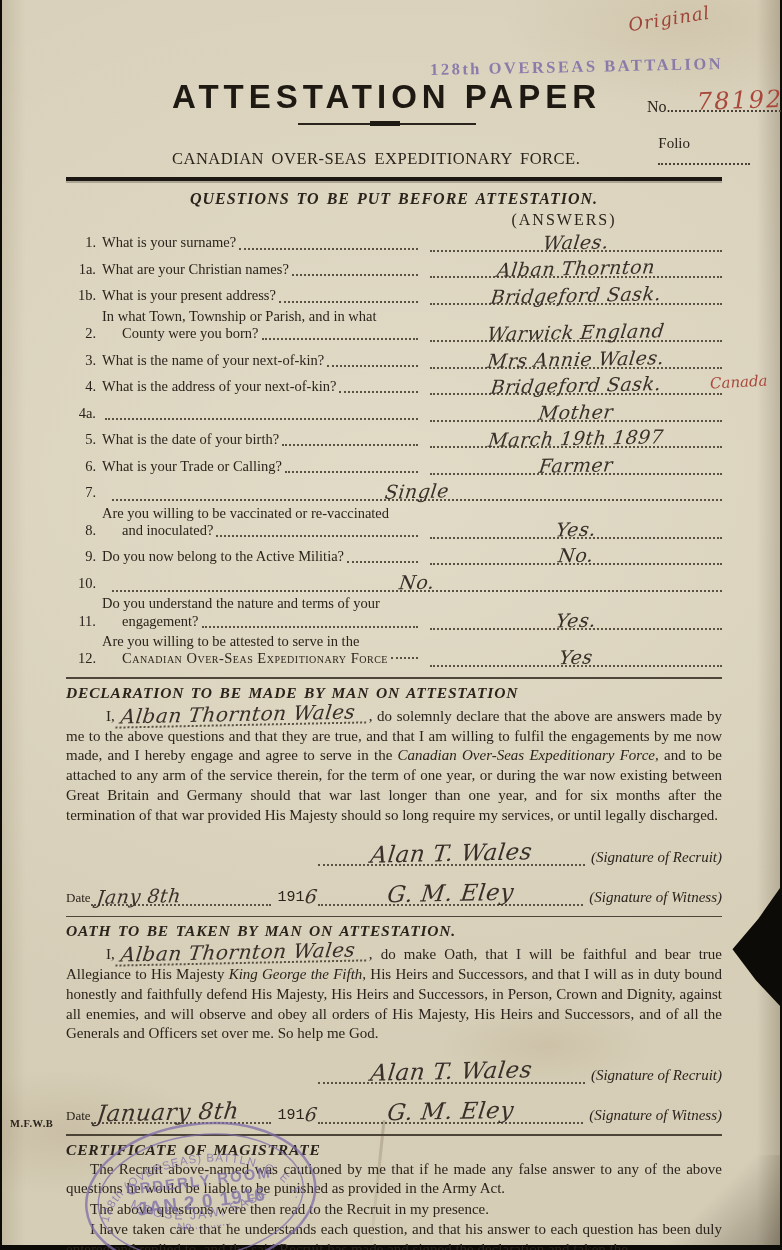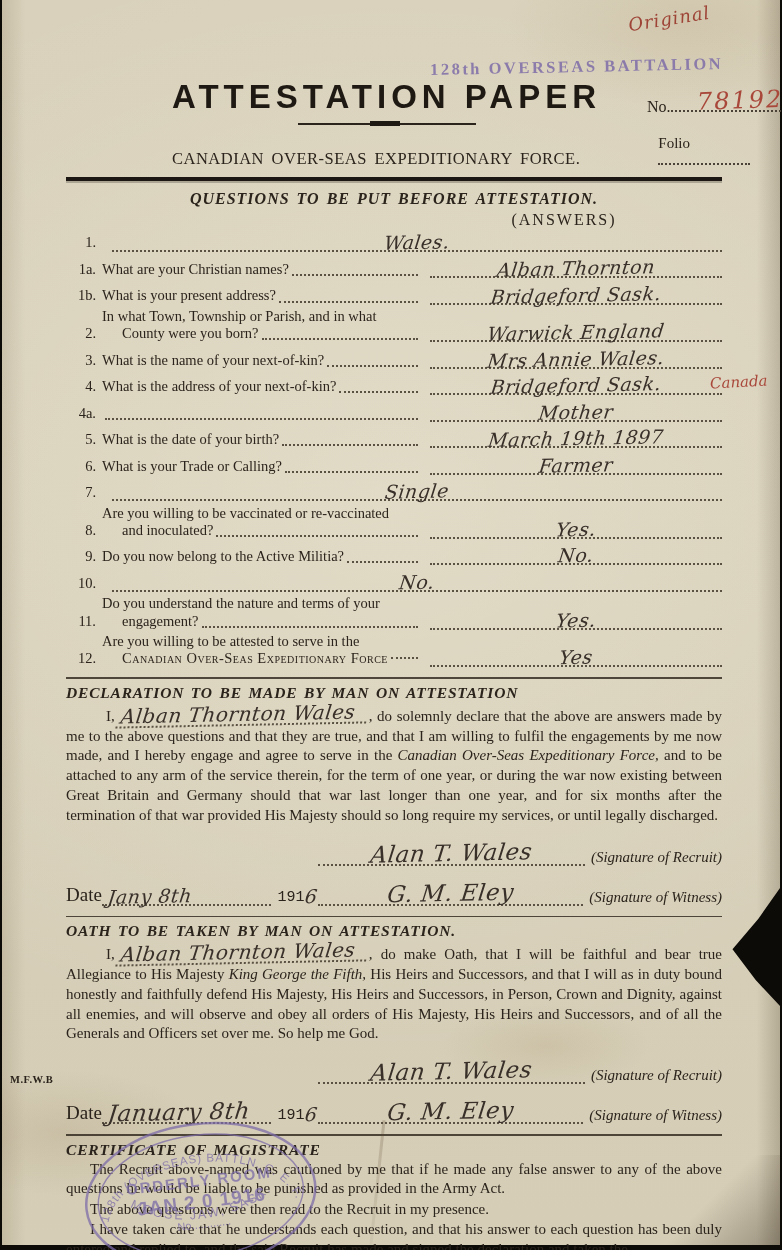--- a/index.html
+++ b/index.html
@@ -87,29 +87,29 @@
   }
   .body-text{font-size:15px;line-height:1.32;text-align:justify;margin:2px 0 0 0;}
   .open-indent{padding-left:40px;}
   .inline-name{border-bottom:2px dotted #5a5143;padding:0 12px 0 4px;font-size:20px;margin:0 2px;}
   .sig-row{display:flex;align-items:flex-end;margin-top:14px;height:26px;}
   .sig-spacer{flex:none;}
   .sig-line{flex:1;border-bottom:2px dotted #5a5143;position:relative;height:100%;}
   .sig-line .hw{position:absolute;left:0;right:0;bottom:-1px;text-align:center;white-space:nowrap;}
   .sig-label{flex:none;font-style:italic;font-size:15px;padding-left:6px;white-space:nowrap;}
   .date-part{flex:none;display:flex;align-items:flex-end;width:252px;position:relative;}
-  .date-label{font-size:19px;flex:none;}
+  .date-label{font-size:13px;flex:none;}
   .date-dots{flex:1;border-bottom:2px dotted #5a5143;position:relative;height:20px;}
   .date-dots .hw{position:absolute;left:6px;bottom:-2px;white-space:nowrap;}
   .year-printed{font-size:15px;flex:none;padding:0 1px 0 6px;font-family:Liberation Mono, monospace;}
   .thin-rule{height:1.5px;background:#352d22;margin-top:10px;opacity:.85;}
 
   
   .cert-para{font-size:15px;line-height:1.3;text-align:justify;margin:1px 0 0 0;text-indent:24px;}
-  .form-code{position:absolute;left:8px;top:1074px;font-size:10.5px;font-weight:bold;letter-spacing:.5px;}
+  .form-code{position:absolute;left:8px;top:1118px;font-size:10.5px;font-weight:bold;letter-spacing:.5px;}
 
   
   .oval-stamp{position:absolute;left:78px;top:1120px;transform:rotate(-7deg);opacity:.82;}
 
   
   .tear{
     position:absolute;right:0;top:888px;width:54px;height:118px;background:#0d0b08;
     clip-path:polygon(100% 0,100% 100%,55% 78%,12% 52%,60% 26%);
   }
   .crease{
@@ -146,20 +146,26 @@
     </div>
     <div class="heavy-rule"></div>
 
     <div class="q-heading">QUESTIONS TO BE PUT BEFORE ATTESTATION.</div>
     <div class="answers-label">(ANSWERS)</div>
 
     <div>
 
       <div class="qrow">
         <span class="qnum">1.</span>
+        <span class="qtext">
+            <span class="qline">
+              <span>What is your surname?</span>
+              <span class="leader"></span>
+            </span>
+          </span>
         <span class="qans">
             <span class="hw">Wales.</span>
           </span>
       </div>
 
       <div class="qrow">
         <span class="qnum">1a.</span>
         <span class="qtext">
             <span class="qline">
               <span>What are your Christian names?</span>

